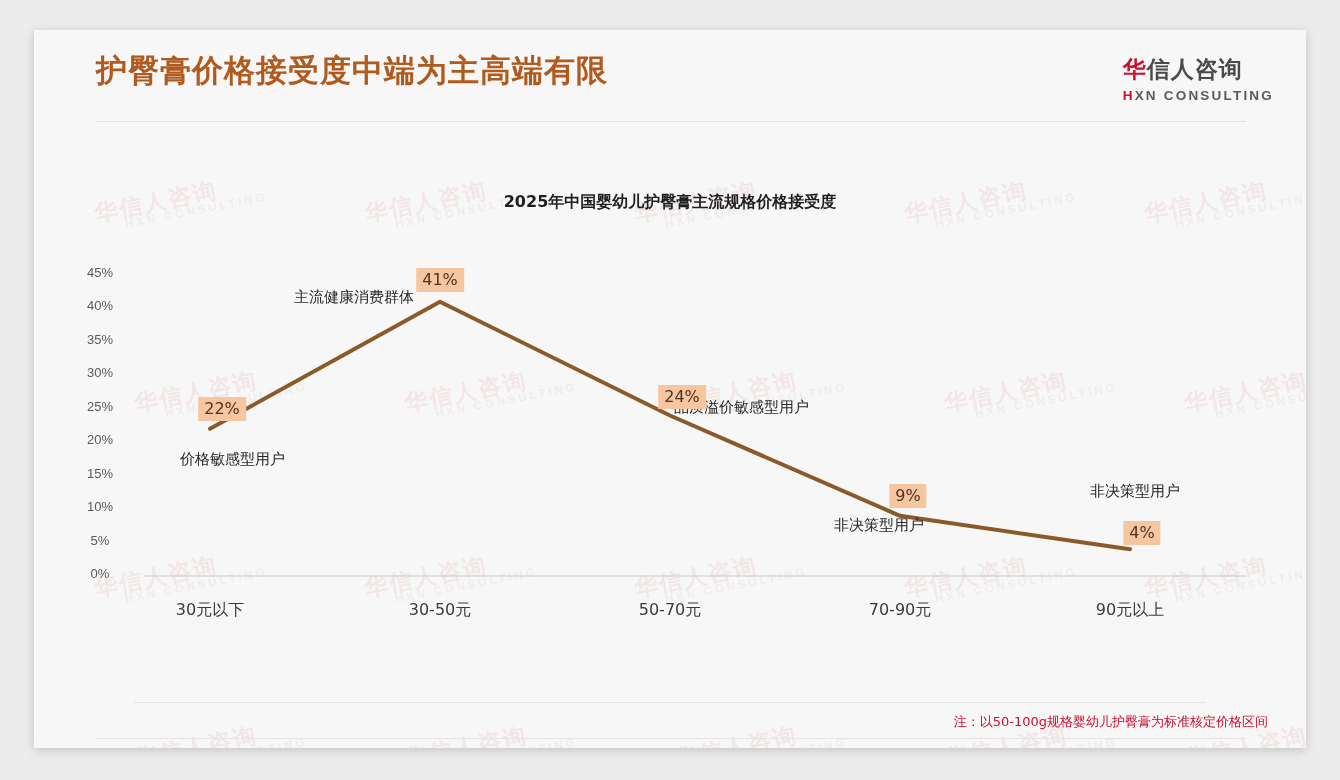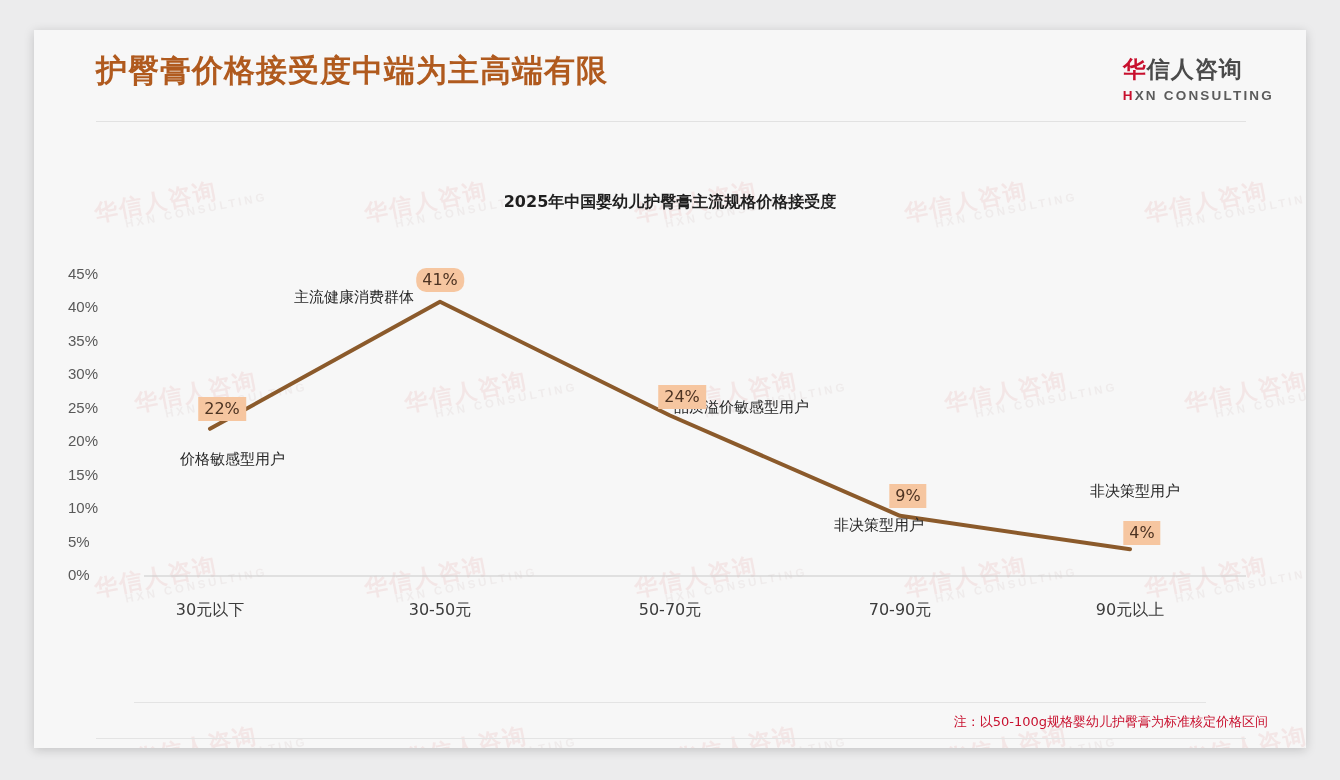--- a/index.html
+++ b/index.html
@@ -125,22 +125,22 @@
     top: 0;
     width: 1272px;
     height: 718px;
     z-index: 3;
   }
   #plot-svg { position: absolute; left: 0; top: 0; }
 
   .ytick {
     position: absolute;
     width: 64px;
-    text-align: left;
-    font-size: 15px;
+    text-align: center;
+    font-size: 13px;
     color: #595959;
     z-index: 4;
   }
   .xtick {
     position: absolute;
     text-align: right;
     font-size: 16px;
     color: #3b3b3b;
     z-index: 4;
     transform: translateX(-50%);
@@ -278,21 +278,21 @@
       <div class="ytick" style="left: 34px; top: 335.333px;">30%</div>
       <div class="ytick" style="left: 34px; top: 301.889px;">35%</div>
       <div class="ytick" style="left: 34px; top: 268.444px;">40%</div>
       <div class="ytick" style="left: 34px; top: 235px;">45%</div>
       <div class="xtick" style="left: 176px; top: 570px;">30元以下</div>
       <div class="xtick" style="left: 406px; top: 570px;">30-50元</div>
       <div class="xtick" style="left: 636px; top: 570px;">50-70元</div>
       <div class="xtick" style="left: 866px; top: 570px;">70-90元</div>
       <div class="xtick" style="left: 1096px; top: 570px;">90元以上</div>
       <div class="dlabel" style="left: 188px; top: 366.844px;">22%</div>
-      <div class="dlabel" style="left: 406px; top: 237.756px; border-radius: 10px;">41%</div>
+      <div class="dlabel" style="left: 406px; top: 237.756px;">41%</div>
       <div class="dlabel" style="left: 648px; top: 355.467px;">24%</div>
       <div class="dlabel" style="left: 874px; top: 453.8px;">9%</div>
       <div class="dlabel" style="left: 1108px; top: 491.244px;">4%</div>
       <div class="annot" style="left: 146px; top: 400px; margin-top: 20px;">价格敏感型用户</div>
       <div class="annot" style="left: 260px; top: 258px;">主流健康消费群体</div>
       <div class="annot" style="left: 640px; top: 368px;">品质溢价敏感型用户</div>
       <div class="annot" style="left: 800px; top: 486px;">非决策型用户</div>
       <div class="annot" style="left: 1056px; top: 452px;">非决策型用户</div>
     </div>
 

